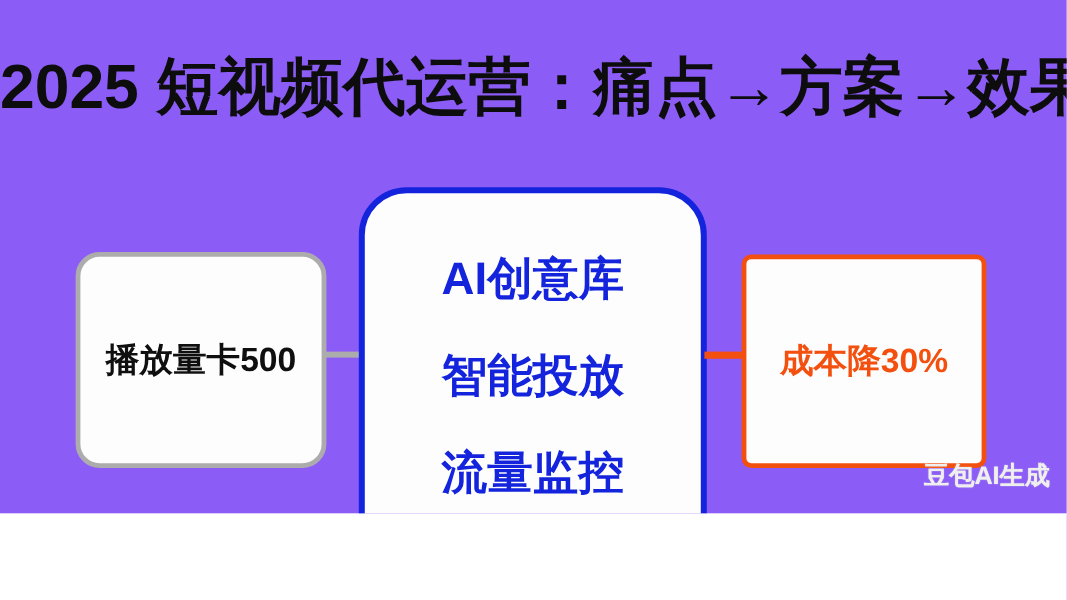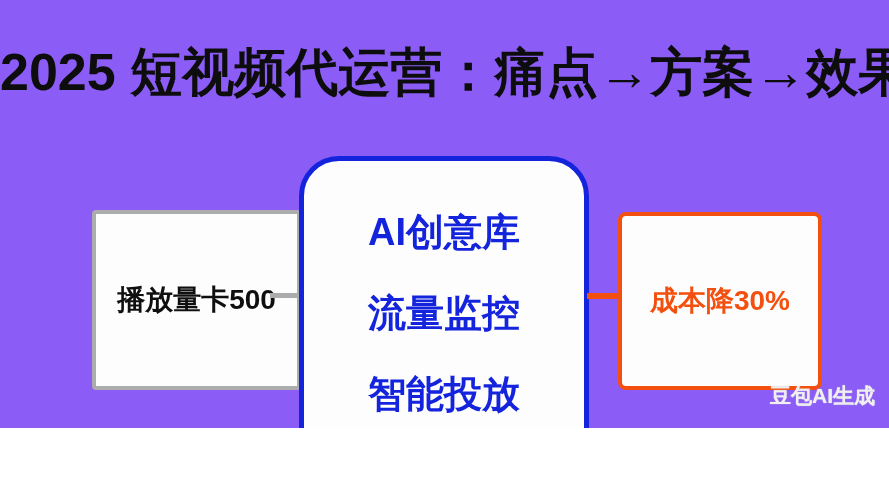--- a/index.html
+++ b/index.html
@@ -40,23 +40,22 @@
   .node .line {
     white-space: nowrap;
     font-weight: 800;
   }
   .pain-box {
     left: 63px;
     top: 210px;
     width: 209px;
     height: 180px;
     border: 4px solid #acacac;
-    border-radius: 4px;
+    border-radius: 20px;
     gap: 24px;
-    margin-left: 29px;
   }
   .pain-box .line {
     font-size: 28px;
     color: #0f0f0f;
   }
   .solution-box {
     left: 299px;
     top: 141px;
     width: 290px;
     height: 314px;
@@ -118,22 +117,22 @@
   <div class="title">2025 短视频代运营：痛点→方案→效果</div>
 
   <div class="node pain-box">
     <div class="line">播放量卡500</div>
   </div>
 
   <div class="connector connector-gray"></div>
 
   <div class="node solution-box">
     <div class="line">AI创意库</div>
+    <div class="line">智能投放</div>
     <div class="line">流量监控</div>
-    <div class="line">智能投放</div>
   </div>
 
   <div class="connector connector-orange"></div>
 
   <div class="node result-box">
     <div class="line">成本降30%</div>
   </div>
 
   <div class="watermark">豆包AI生成</div>
 

